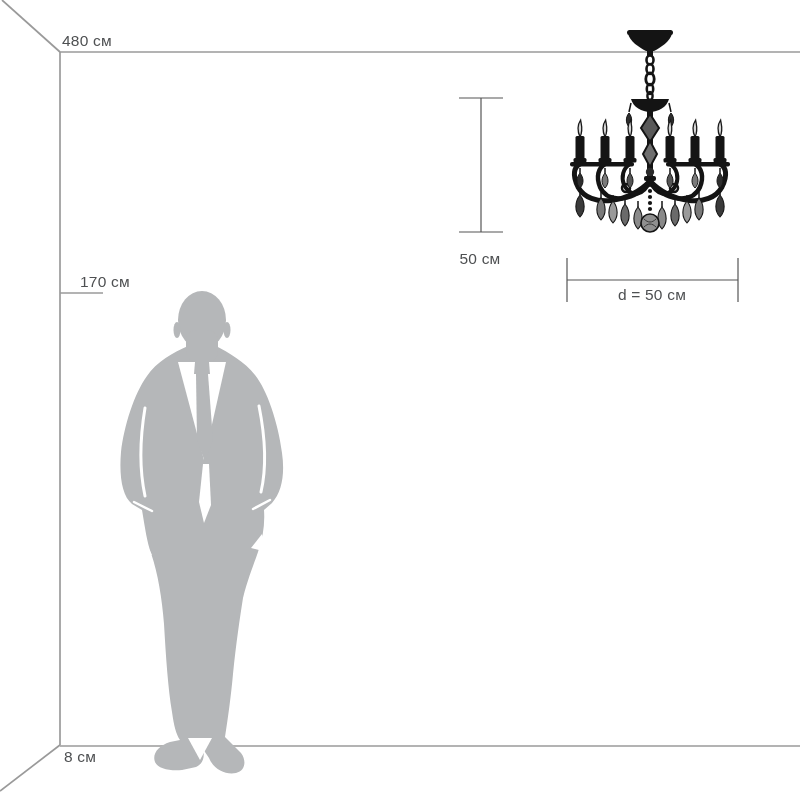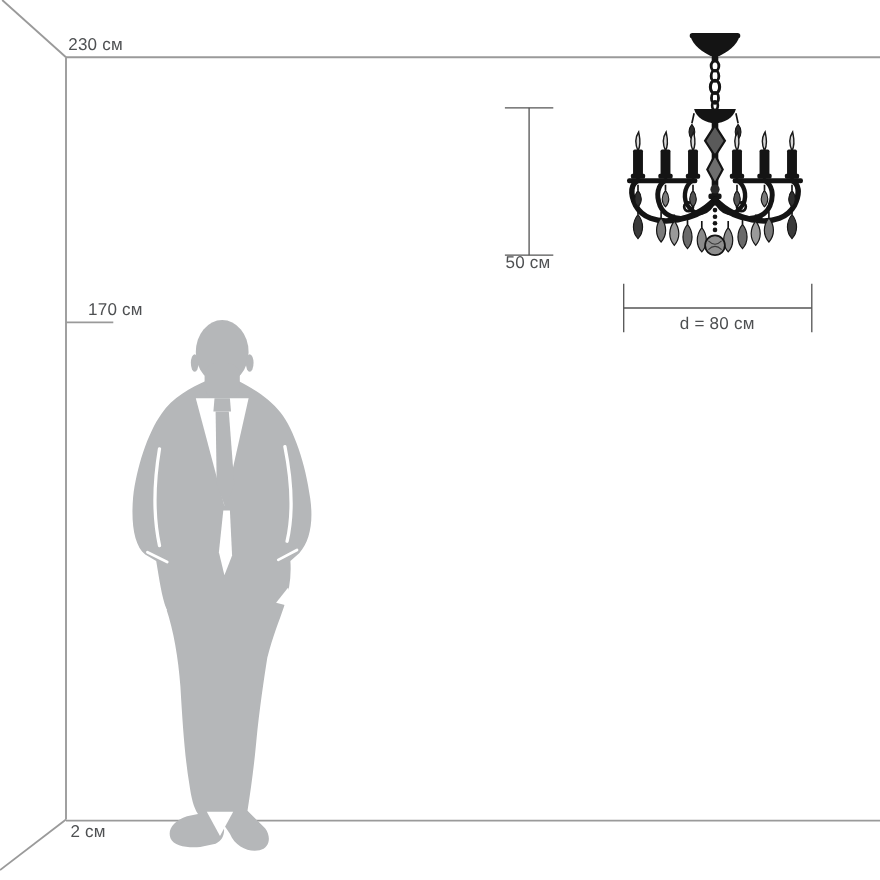--- a/index.html
+++ b/index.html
@@ -182,23 +182,23 @@
         <circle cx="90" cy="164" r="2.1" fill="var(--fixture-black)"></circle>
         <circle cx="90" cy="170" r="2.1" fill="var(--fixture-black)"></circle>
         <circle cx="90" cy="176" r="2.1" fill="var(--fixture-black)"></circle>
         <circle cx="90" cy="182" r="2.1" fill="var(--fixture-black)"></circle>
         <circle cx="90" cy="196" r="9" fill="#8f8f8f" stroke="var(--fixture-black)" stroke-width="1.6"></circle>
         <path d="M84,192 C88,196 92,196 96,192 M84,200 C88,196 92,196 96,200" fill="none" stroke="#3a3a3a" stroke-width="1"></path>
       </g>
     </g>
   </svg>
 
-  <div class="label" style="left:62px;top:33px">230 см</div>
+  <div class="label" style="left:62px;top:33px">480 см</div>
 
   <div class="label" style="left:80px;top:274px">170 см</div>
 
-  <div class="label" style="left:64px;top:749px">2 см</div>
-
-  <div class="label centered" style="left:445px;top:232px;width:70px">50 см</div>
-
-  <div class="label centered" style="left:592px;top:287px;width:120px">d = 80 см</div>
+  <div class="label" style="left:64px;top:749px">8 см</div>
+
+  <div class="label centered" style="left:445px;top:251px;width:70px">50 см</div>
+
+  <div class="label centered" style="left:592px;top:287px;width:120px">d = 50 см</div>
 
 </div>
 
 </body></html>

